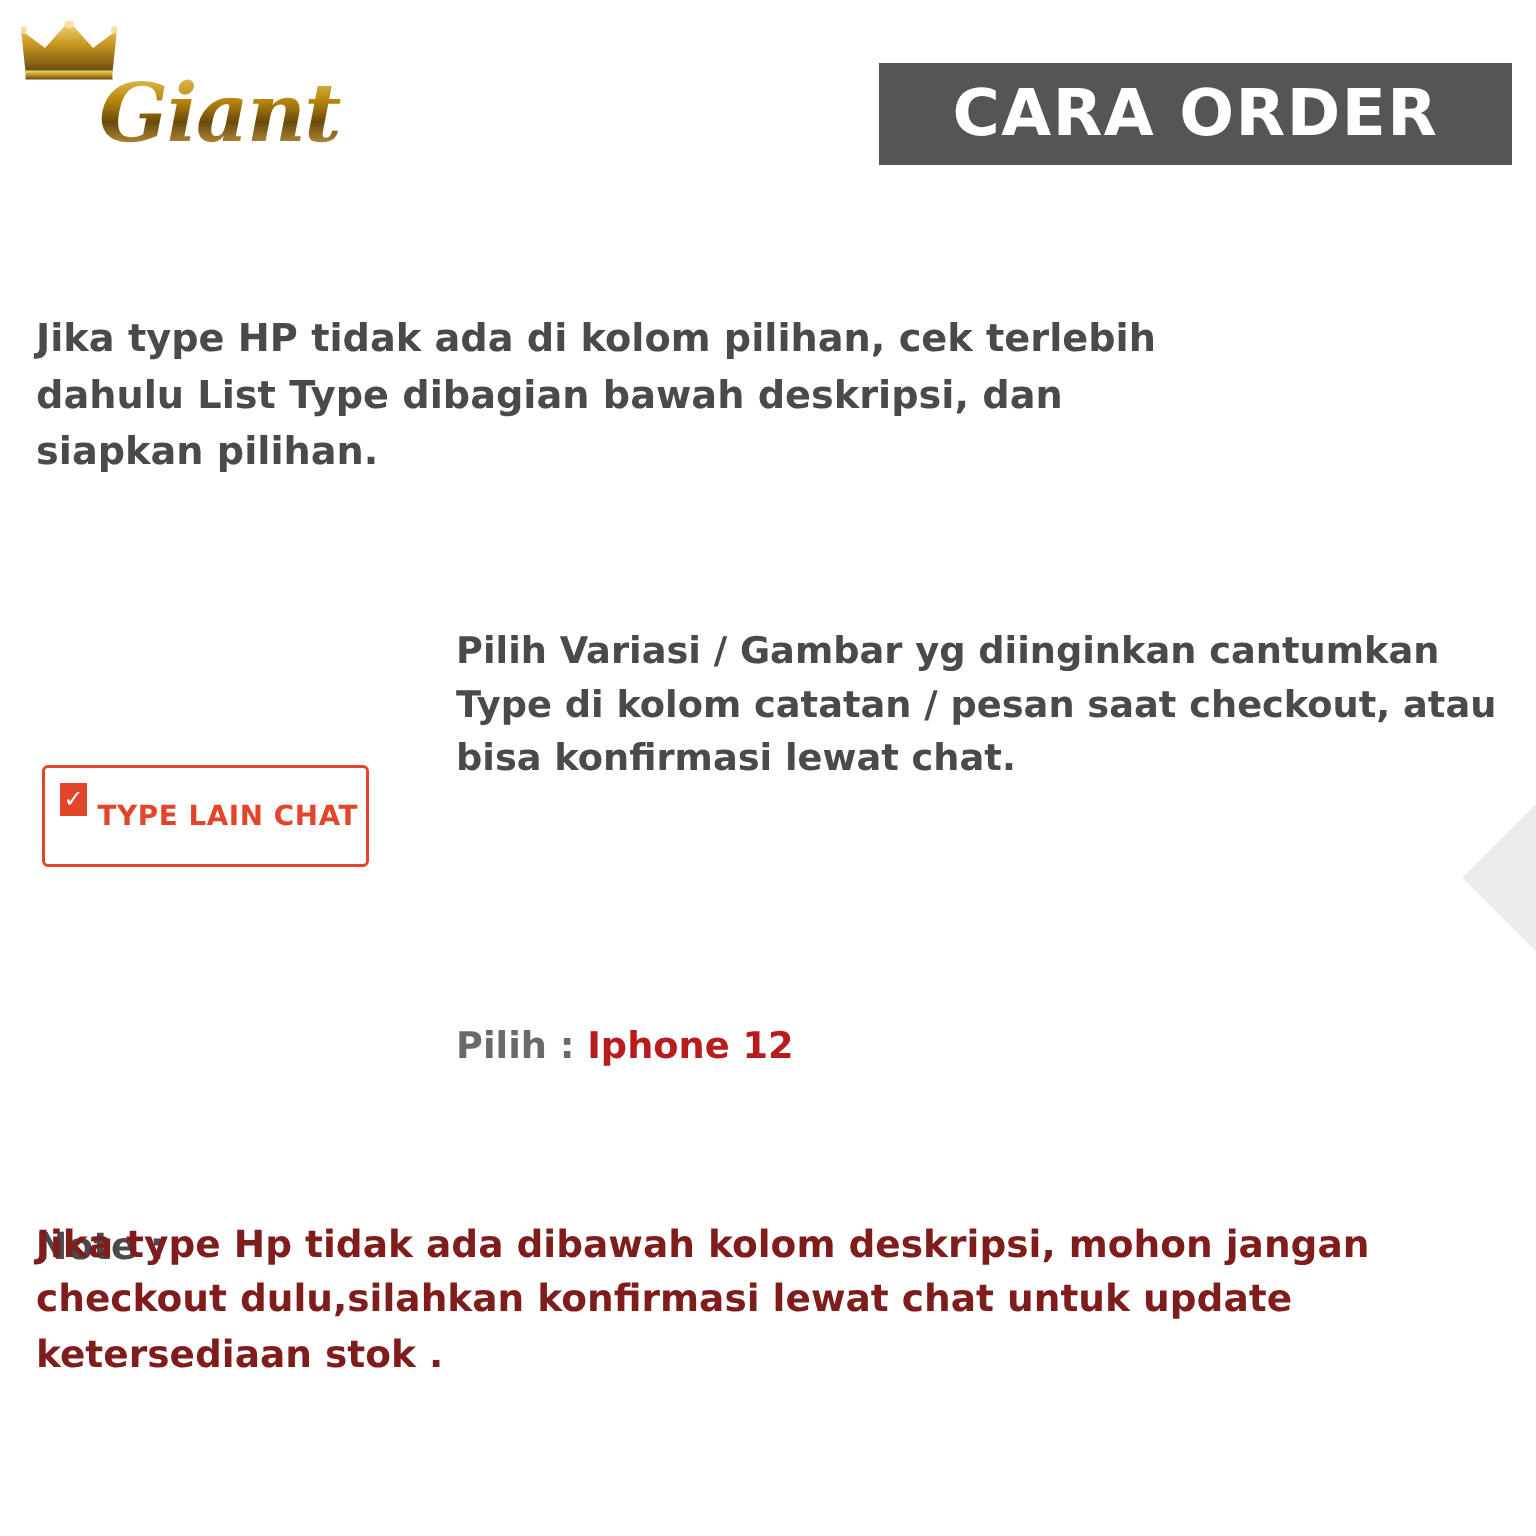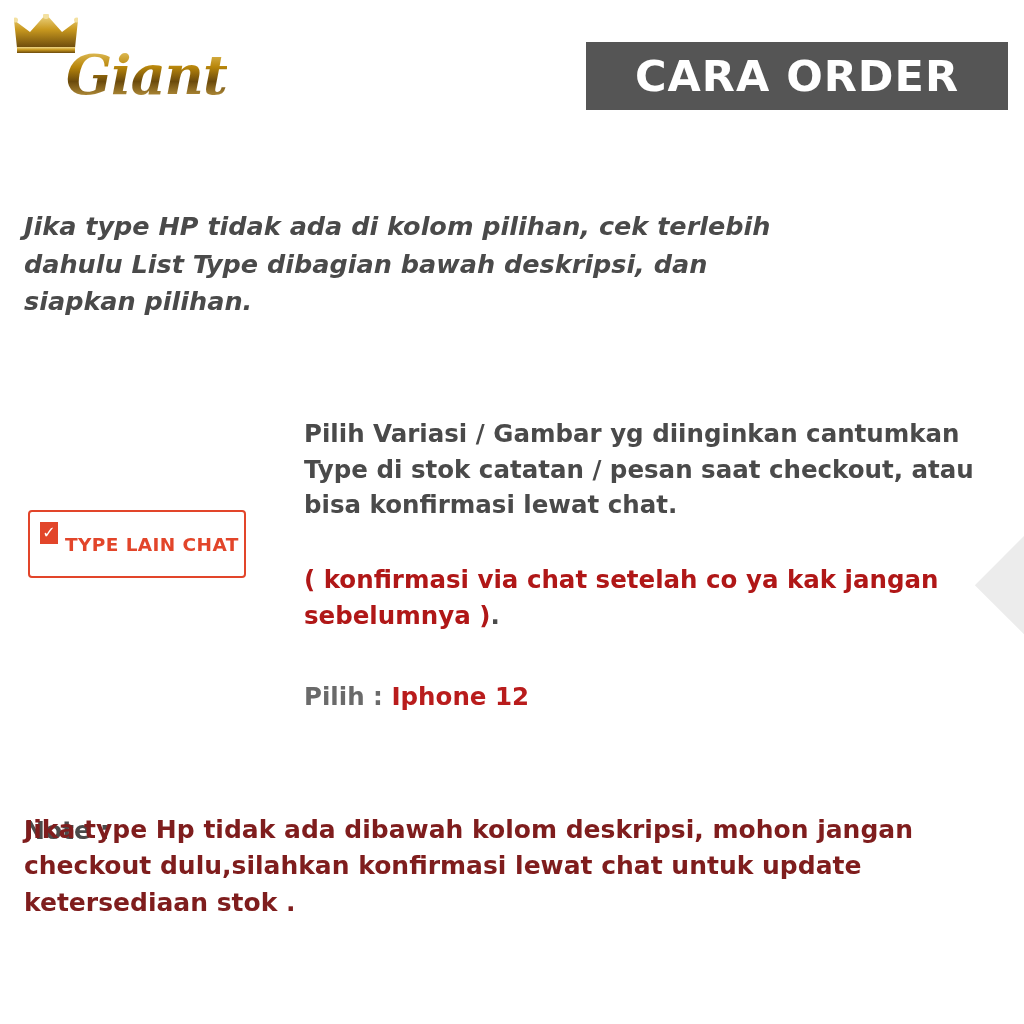--- a/index.html
+++ b/index.html
@@ -74,21 +74,20 @@
 
   
   .intro {
     position: absolute;
     left: 24px; top: 208px;
     width: 760px;
     color: #4a4a4a;
     font-size: 25.5px;
     font-weight: bold;
     line-height: 1.48;
-    font-style: italic;
   }
 
   
   .chat-box {
     position: absolute;
     left: 28px; top: 510px;
     width: 218px; height: 68px;
     border: 2px solid #e2452a;
     border-radius: 4px;
     background: #ffffff;
@@ -198,25 +197,22 @@
 
   <div class="intro">Jika type HP tidak ada di kolom pilihan, cek terlebih dahulu List Type dibagian bawah deskripsi, dan siapkan pilihan.</div>
 
   <div class="chat-box">
     <div class="chat-check">
         <span>✓</span>
       </div>
     <div class="chat-label">TYPE LAIN CHAT</div>
   </div>
 
-  <div class="rc-main">Pilih Variasi / Gambar yg diinginkan cantumkan Type di stok catatan / pesan saat checkout, atau bisa konfirmasi lewat chat.</div>
-
-  <div class="rc-red">
-    <span>( konfirmasi via chat setelah co ya kak jangan sebelumnya )</span><span class="dot">.</span>
-  </div>
+  <div class="rc-main">Pilih Variasi / Gambar yg diinginkan cantumkan Type di kolom catatan / pesan saat checkout, atau bisa konfirmasi lewat chat.</div>
+
 
   <div class="rc-example">
     <span>Pilih :</span>
     <span class="val">Iphone 12</span>
   </div>
 
   <div class="note-title">Note :</div>
   <div class="note-body">Jika type Hp tidak ada dibawah kolom deskripsi, mohon jangan checkout dulu,silahkan konfirmasi lewat chat untuk update ketersediaan stok .</div>
 
 </div>

